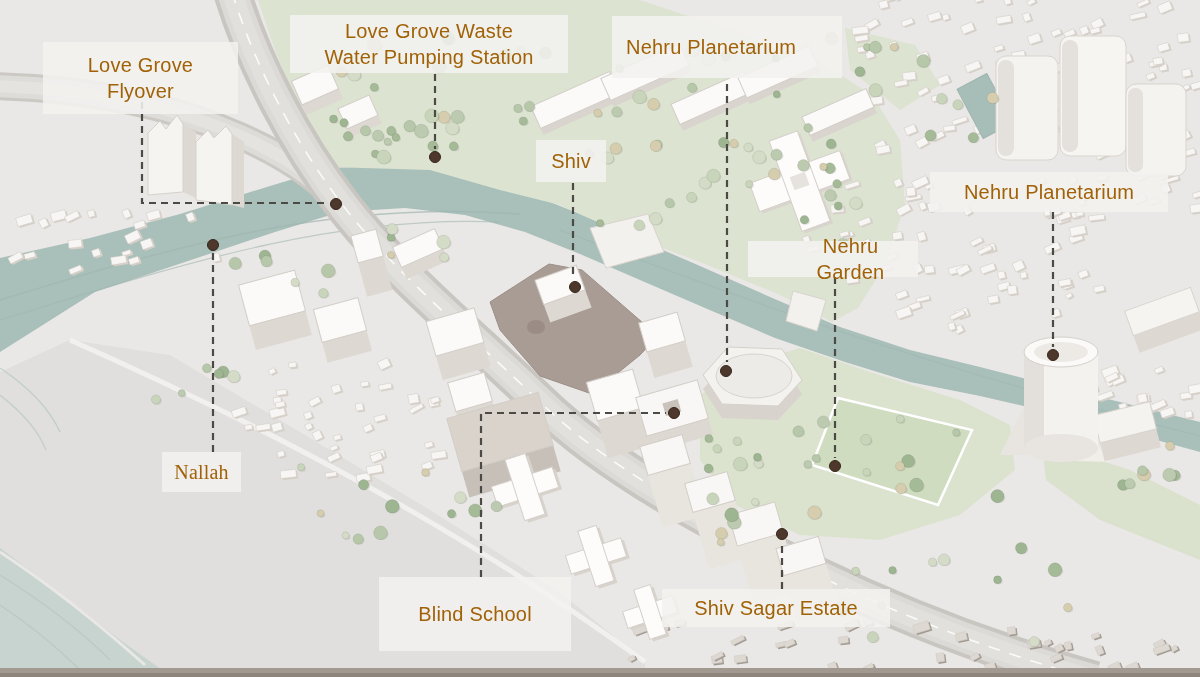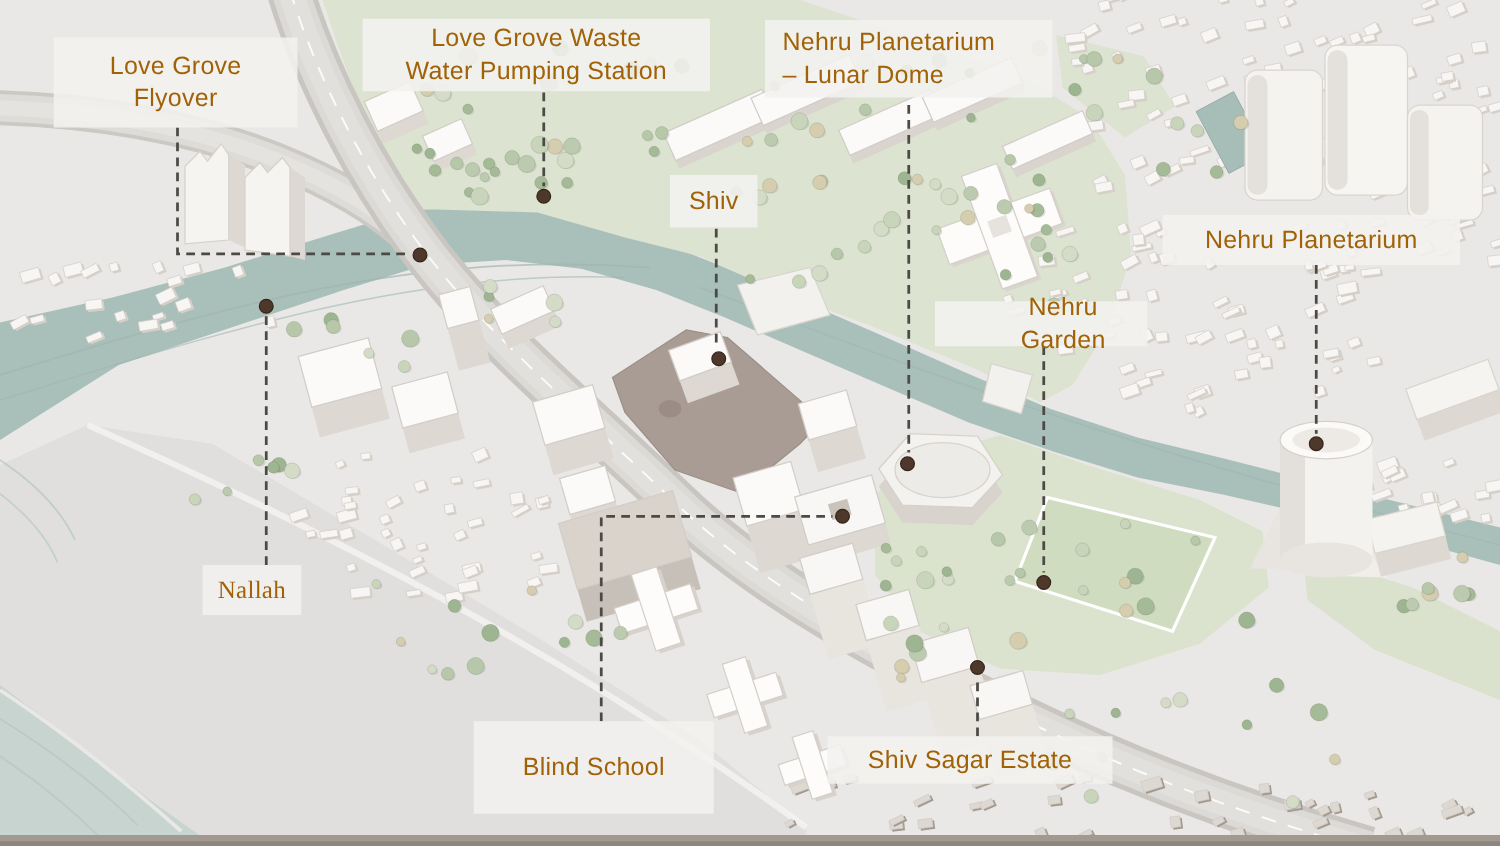--- a/index.html
+++ b/index.html
@@ -2079,31 +2079,30 @@
         <polyline points="213,452 213,253" class="leader"></polyline>
         <circle cx="213" cy="245" r="5.5" class="dot"></circle>
         <polyline points="481,577 481,413 666,413" class="leader"></polyline>
         <circle cx="674" cy="413" r="5.5" class="dot"></circle>
         <polyline points="782,589 782,542" class="leader"></polyline>
         <circle cx="782" cy="534" r="5.5" class="dot"></circle>
       </g>
   </svg>
 
   <div id="labels">
-      <div class="map-label" style="left: 43px; top: 30px; width: 195px; height: 72px;">
+      <div class="map-label" style="left: 43px; top: 42px; width: 195px; height: 72px;">
         <span>Love Grove</span>
         <span>Flyover</span>
       </div>
       <div class="map-label" style="left: 290px; top: 15px; width: 278px; height: 58px;">
         <span>Love Grove Waste</span>
         <span>Water Pumping Station</span>
       </div>
       <div class="map-label align-left" style="left: 612px; top: 16px; width: 230px; height: 62px;">
         <span>Nehru Planetarium</span>
-        <span>– Lunar Dome</span>
       </div>
       <div class="map-label" style="left: 536px; top: 140px; width: 70px; height: 42px;">
         <span>Shiv</span>
       </div>
       <div class="map-label" style="left: 930px; top: 172px; width: 238px; height: 40px;">
         <span>Nehru Planetarium</span>
       </div>
       <div class="map-label" style="left: 748px; top: 241px; width: 170px; height: 36px; padding-left: 41px;">
         <span>Nehru Garden</span>
       </div>

